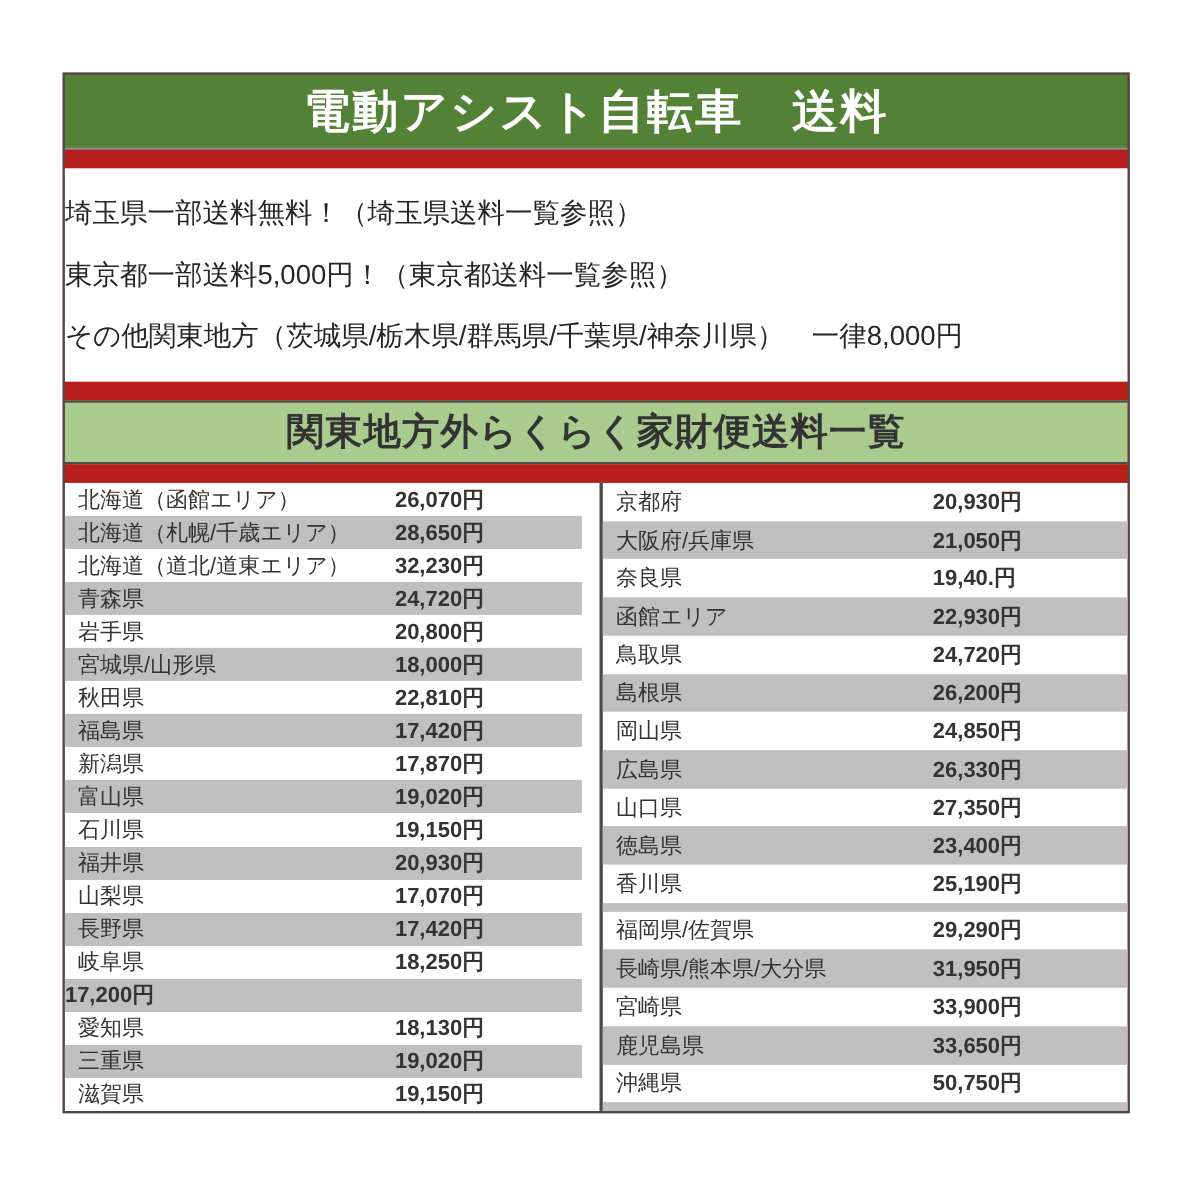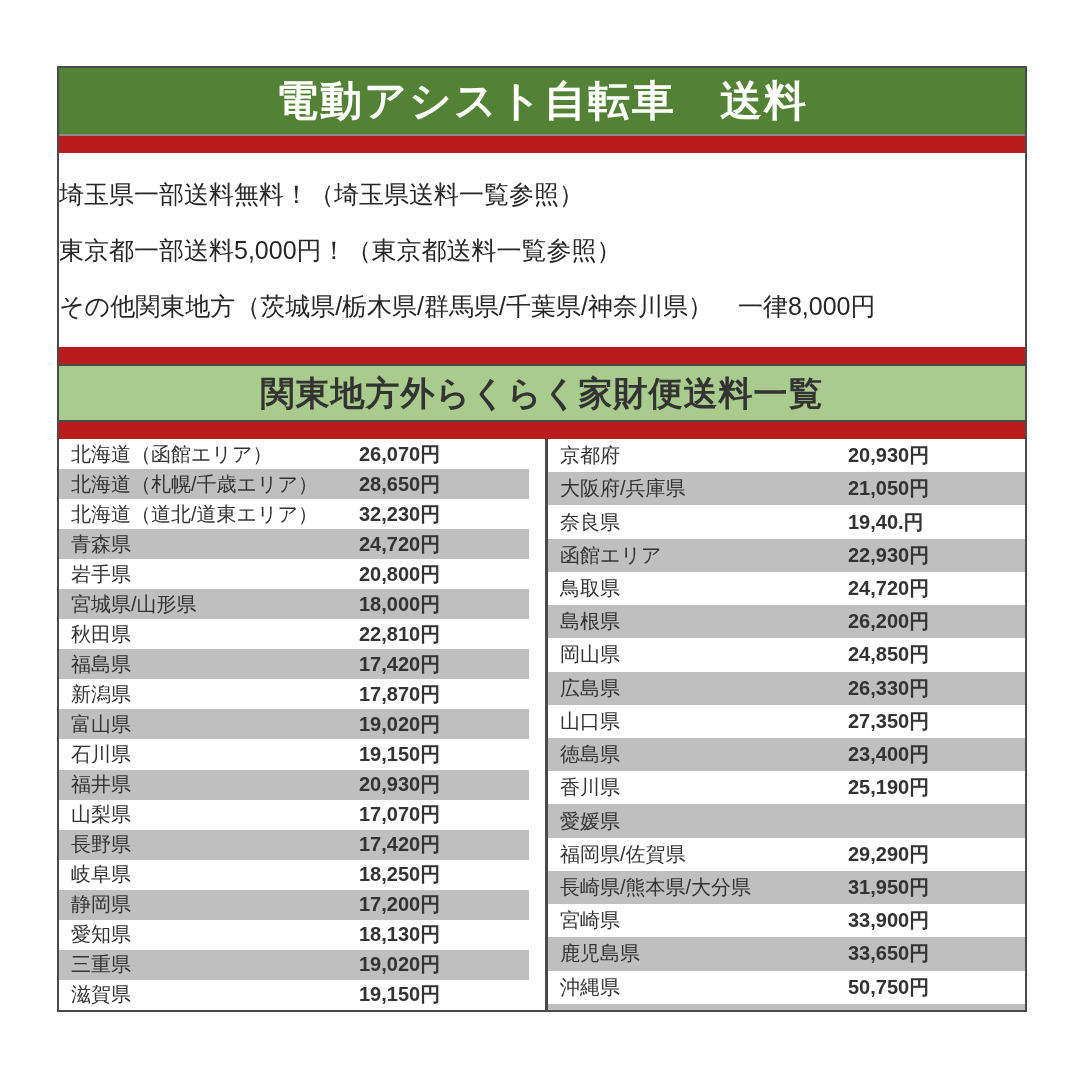--- a/index.html
+++ b/index.html
@@ -201,21 +201,20 @@
           </div>
           <div class="row">
             <span class="name">長野県</span>
             <span class="price">17,420円</span>
           </div>
           <div class="row">
             <span class="name">岐阜県</span>
             <span class="price">18,250円</span>
           </div>
           <div class="row">
-            <span class="name">静岡県</span>
             <span class="price">17,200円</span>
           </div>
           <div class="row">
             <span class="name">愛知県</span>
             <span class="price">18,130円</span>
           </div>
           <div class="row">
             <span class="name">三重県</span>
             <span class="price">19,020円</span>
           </div>
@@ -264,21 +263,20 @@
           </div>
           <div class="row">
             <span class="name">徳島県</span>
             <span class="price">23,400円</span>
           </div>
           <div class="row">
             <span class="name">香川県</span>
             <span class="price">25,190円</span>
           </div>
           <div class="row">
-            <span class="name">愛媛県</span>
           </div>
           <div class="row">
             <span class="name">福岡県/佐賀県</span>
             <span class="price">29,290円</span>
           </div>
           <div class="row">
             <span class="name">長崎県/熊本県/大分県</span>
             <span class="price">31,950円</span>
           </div>
           <div class="row">

